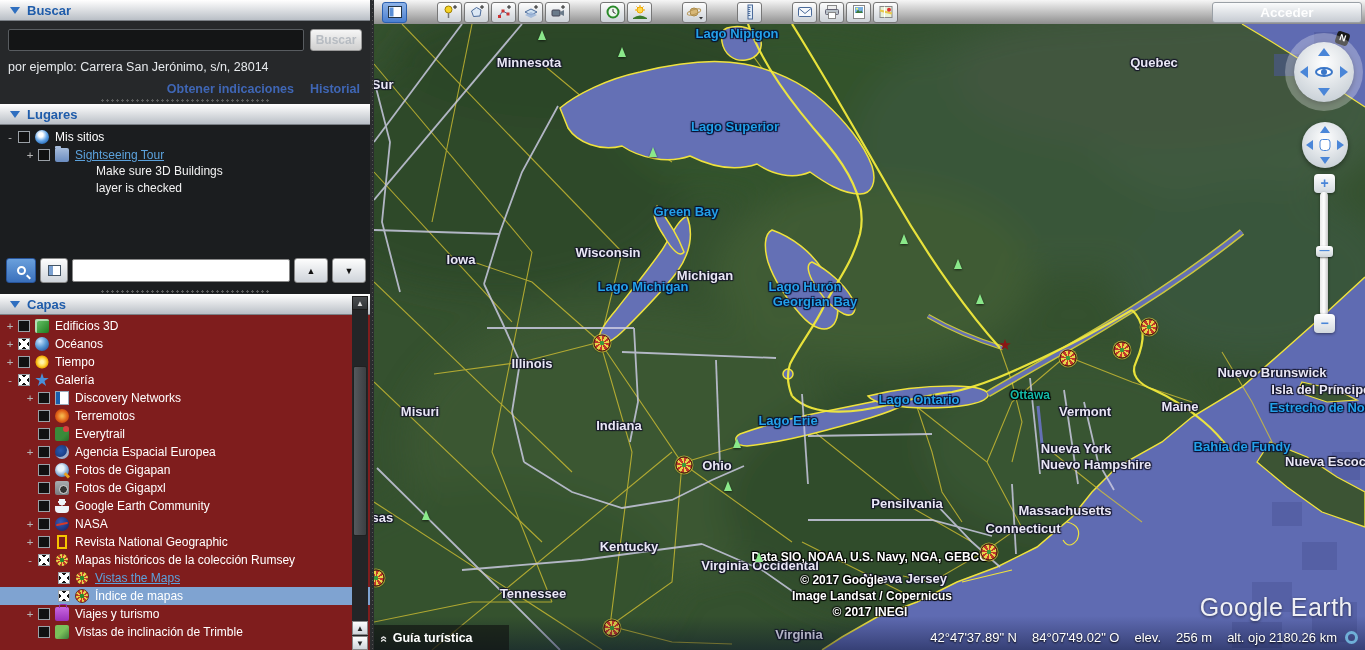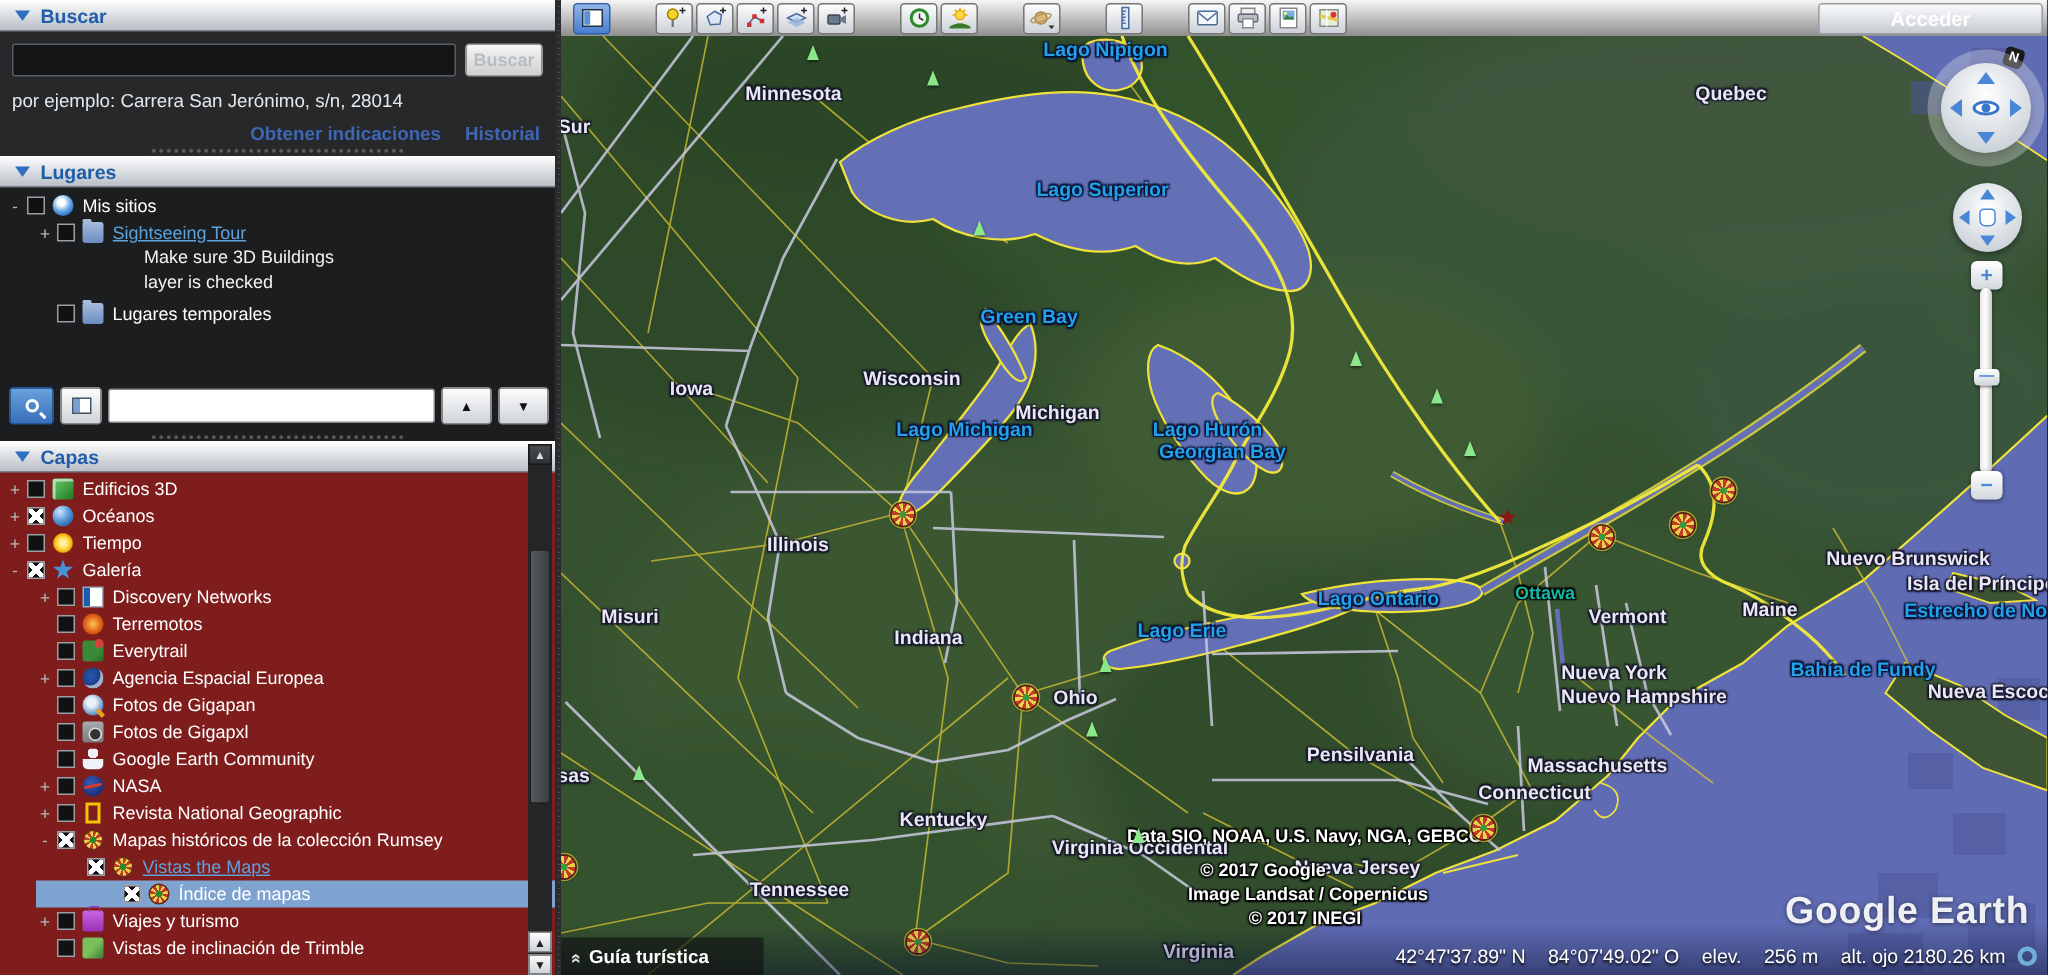--- a/index.html
+++ b/index.html
@@ -41,21 +41,21 @@
   .indent { width:20px; flex:none; background:repeating-linear-gradient(#4a4a4a 0 1px,transparent 1px 3px) 5px 0/1px 100% no-repeat; }
   .cb { width:12px; height:12px; flex:none; border:1px solid #9aa0a6; background:#111;
     margin:0 5px 0 2px; }
   .cb.on { background:
     linear-gradient(45deg, transparent 38%, #fff 38% 62%, transparent 62%),
     linear-gradient(-45deg, transparent 38%, #fff 38% 62%, transparent 62%), #111; }
   .ticon { width:14px; height:14px; flex:none; margin-right:6px; }
   .tlabel { overflow:hidden; }
   .tlabel.link { color:#5ca2dc; text-decoration:underline; }
   .note { padding-left:96px; color:#f2f2f2; font-size:12px; height:17px; }
-  .trow.selected { background:#7fa3d1;margin-left:24px; }
+  .trow.selected { background:#7fa3d1; }
   #places-footer { margin-top:auto; display:flex; gap:4px; padding:2px 4px 4px 6px; align-items:center; }
   .pf-btn { height:25px; border:1px solid #888; border-radius:3px;
     background:linear-gradient(#fdfdfd,#cfd4da); display:flex; align-items:center; justify-content:center; }
   #pf-search { width:30px; background:linear-gradient(#6aa0dc,#3a70bc); border-color:#27549a; position:relative; }
   #pf-search .lens { width:9px; height:9px; border:2px solid #fff; border-radius:50%; position:relative; }
   #pf-search .lens::after { content:""; position:absolute; width:5px; height:2px; background:#fff;
     transform:rotate(45deg); left:7px; top:8px; }
   #pf-panel { width:28px; }
   #pf-panel .pic { width:13px; height:11px; background:linear-gradient(90deg,#7aa0d0 40%,#fff 40%);
     border:1px solid #456; }
@@ -155,21 +155,21 @@
     font-weight:bold; font-size:12.5px; gap:6px; padding-left:8px; }
   .chev2 { color:#ddd; font-size:12px; display:inline-block; transform:rotate(90deg); letter-spacing:-2px; }
 
   #bottom-shade { position:absolute; left:0; right:0; bottom:0; height:34px;
     background:linear-gradient(rgba(5,12,45,0), rgba(5,12,45,.45)); pointer-events:none; }
   #status-bar { position:absolute; right:28px; bottom:5px; display:flex; gap:15px;
     color:#fff; font-size:13px; text-shadow:0 1px 2px #000; align-items:center; }
   #status-ring { position:absolute; right:7px; bottom:6px; width:13px; height:13px;
     border:3.5px solid #6fb0d8; border-radius:50%; }
   #watermark { position:absolute; right:12px; bottom:28px; color:rgba(255,255,255,.92);
-    font-size:25px; font-weight:bold; letter-spacing:.5px; text-shadow:0 1px 3px rgba(0,0,0,.55); }
+    font-size:25px; font-weight:normal; letter-spacing:.5px; text-shadow:0 1px 3px rgba(0,0,0,.55); }
 
   
   #nav-look { position:absolute; left:920px; top:18px; width:60px; height:60px; border-radius:50%;
     background:radial-gradient(circle at 50% 35%, #ffffff, #cdd4da 75%, #aab2ba);
     box-shadow:0 0 0 9px rgba(255,255,255,.28), 0 2px 5px rgba(0,0,0,.4); }
   #nav-move { position:absolute; left:928px; top:98px; width:46px; height:46px; border-radius:50%;
     background:radial-gradient(circle at 50% 35%, #ffffff, #cdd4da 75%, #aab2ba);
     box-shadow:0 2px 5px rgba(0,0,0,.4); }
   .jchev { position:absolute; width:0; height:0; }
   .jc-up { left:50%; top:6px; transform:translateX(-50%); border-left:6px solid transparent; border-right:6px solid transparent; border-bottom:8px solid #4a86d8; }
@@ -236,27 +236,20 @@
         </div>
         <div class="trow">
           <span class="indent"></span>
           <span class="exp">+</span>
           <span class="cb"></span>
           <span class="ticon i-folder"></span>
           <span class="tlabel link">Sightseeing Tour</span>
         </div>
         <div class="note">Make sure 3D Buildings</div>
         <div class="note">layer is checked</div>
-        <div class="trow" style="margin-top:2px">
-          <span class="indent"></span>
-          <span class="exp"></span>
-          <span class="cb"></span>
-          <span class="ticon i-folder"></span>
-          <span class="tlabel">Lugares temporales</span>
-        </div>
       </div>
       <div id="places-footer">
         <div class="pf-btn" id="pf-search">
           <span class="lens"></span>
         </div>
         <div class="pf-btn" id="pf-panel">
           <span class="pic"></span>
         </div>
         <input id="pf-input" style="">
         <div class="pf-btn pf-arrow">▲</div>

